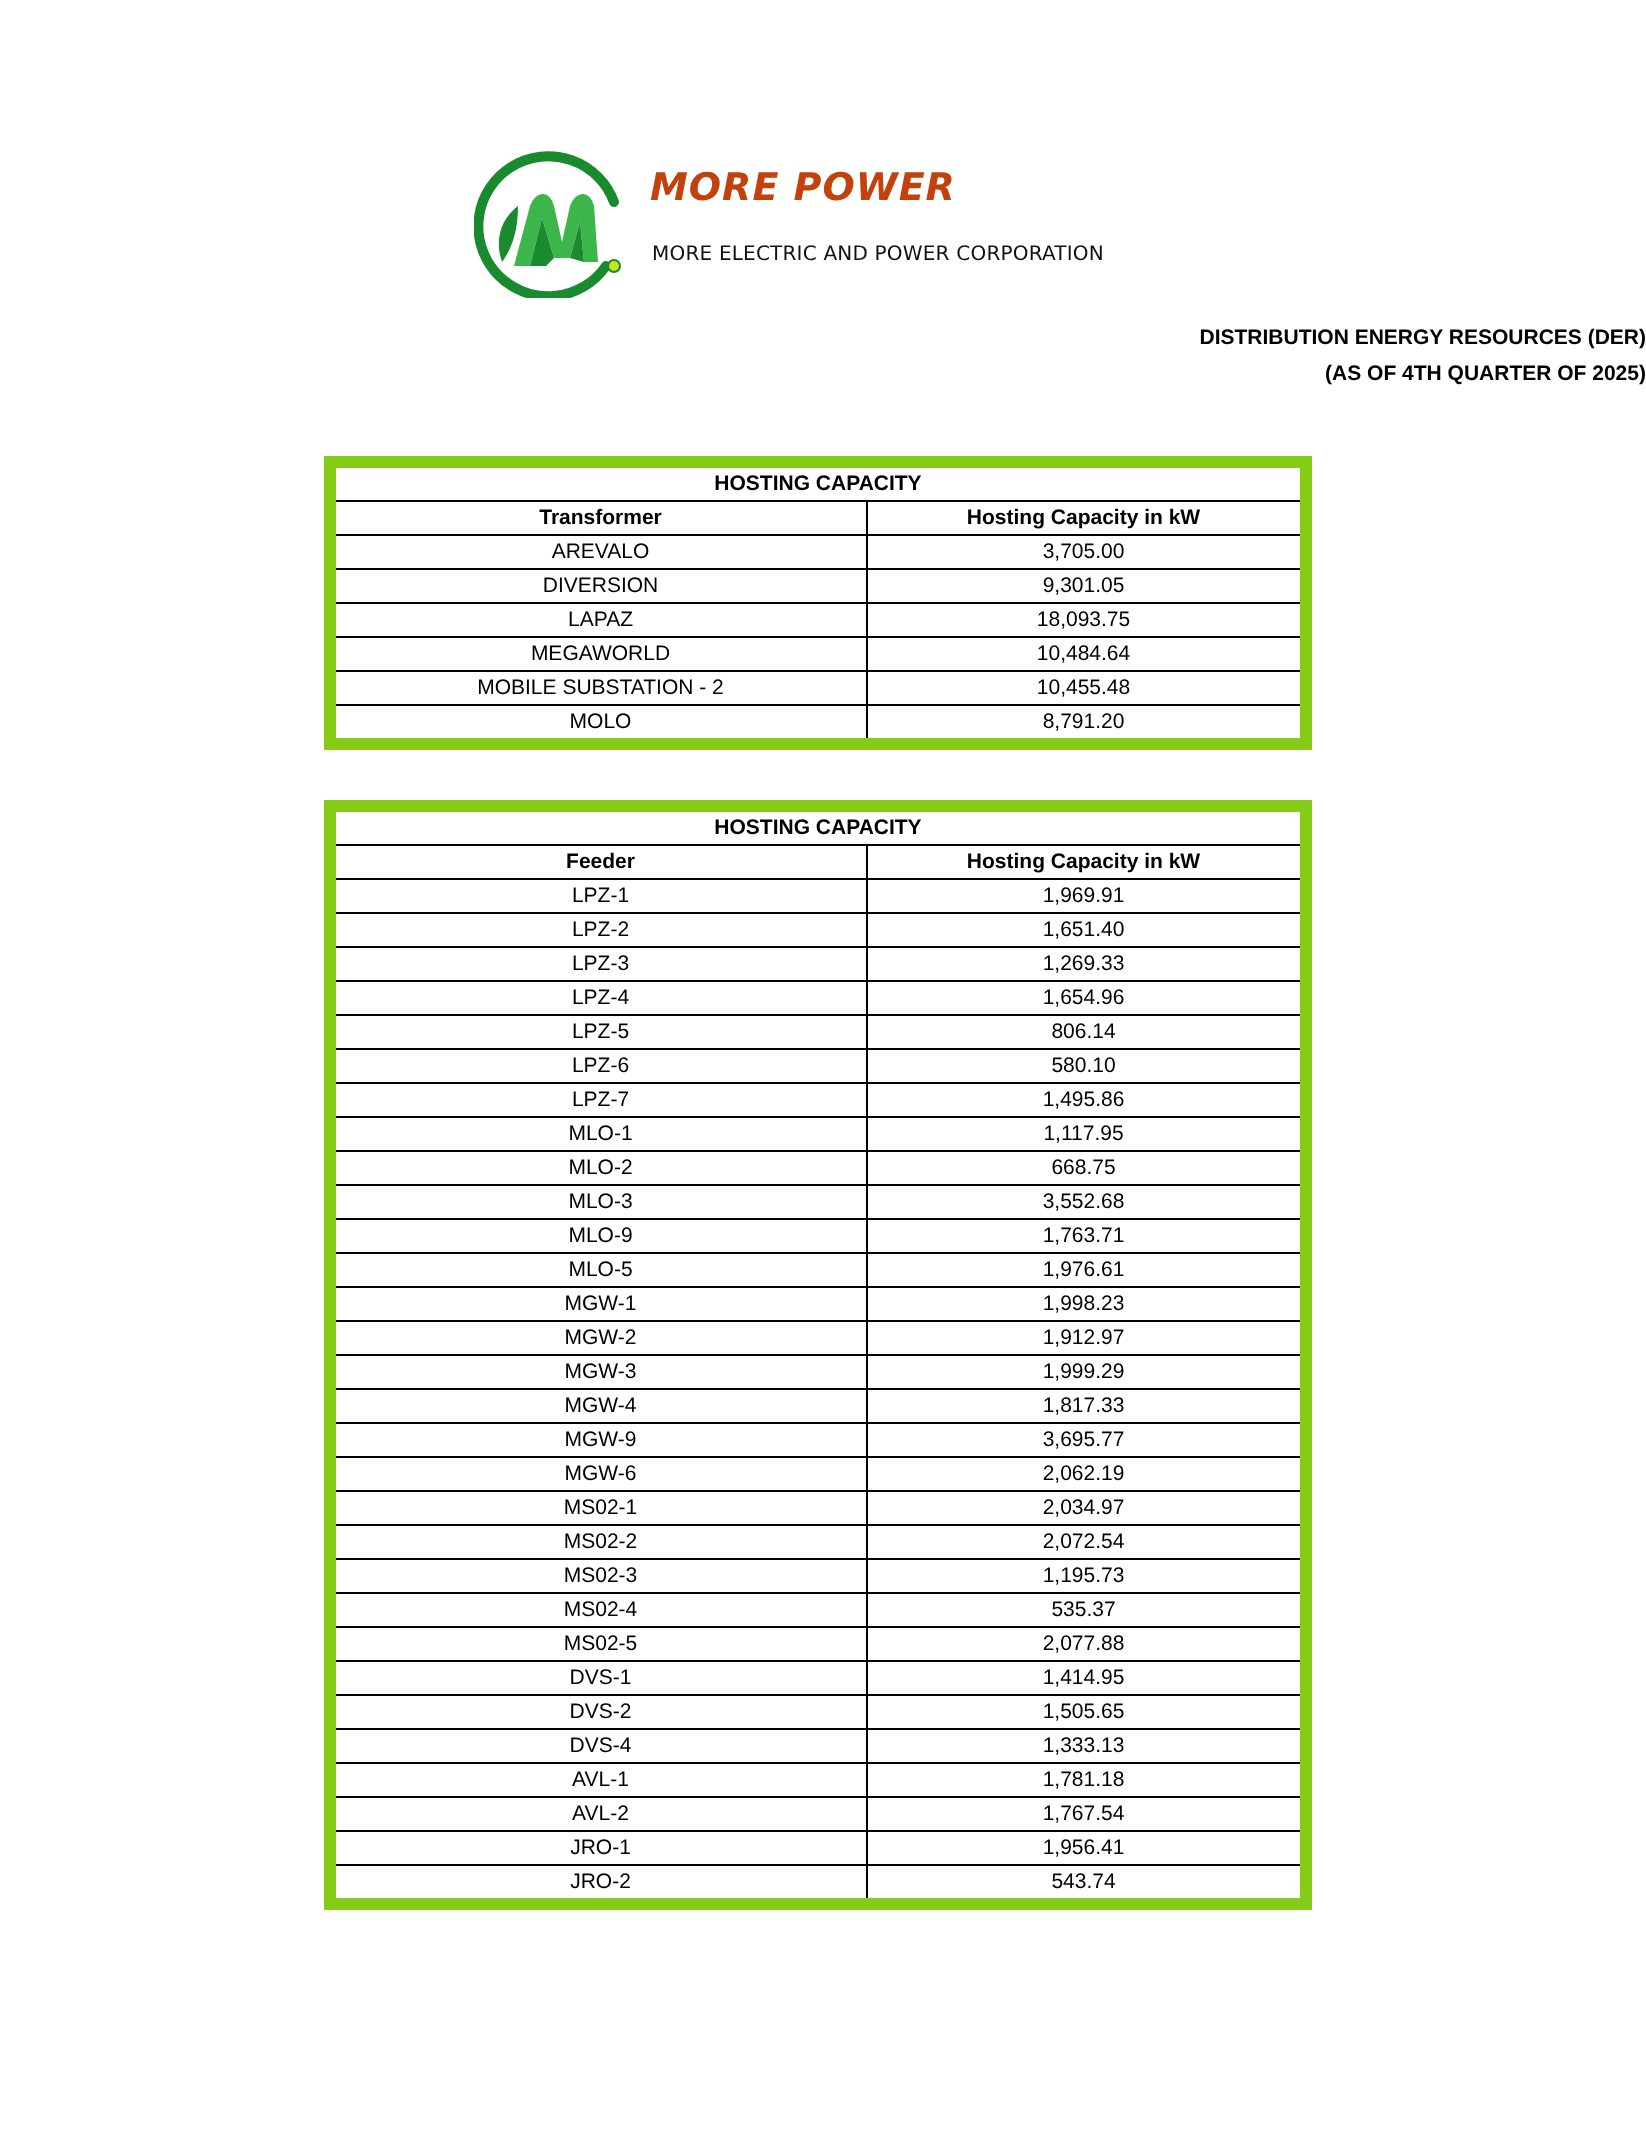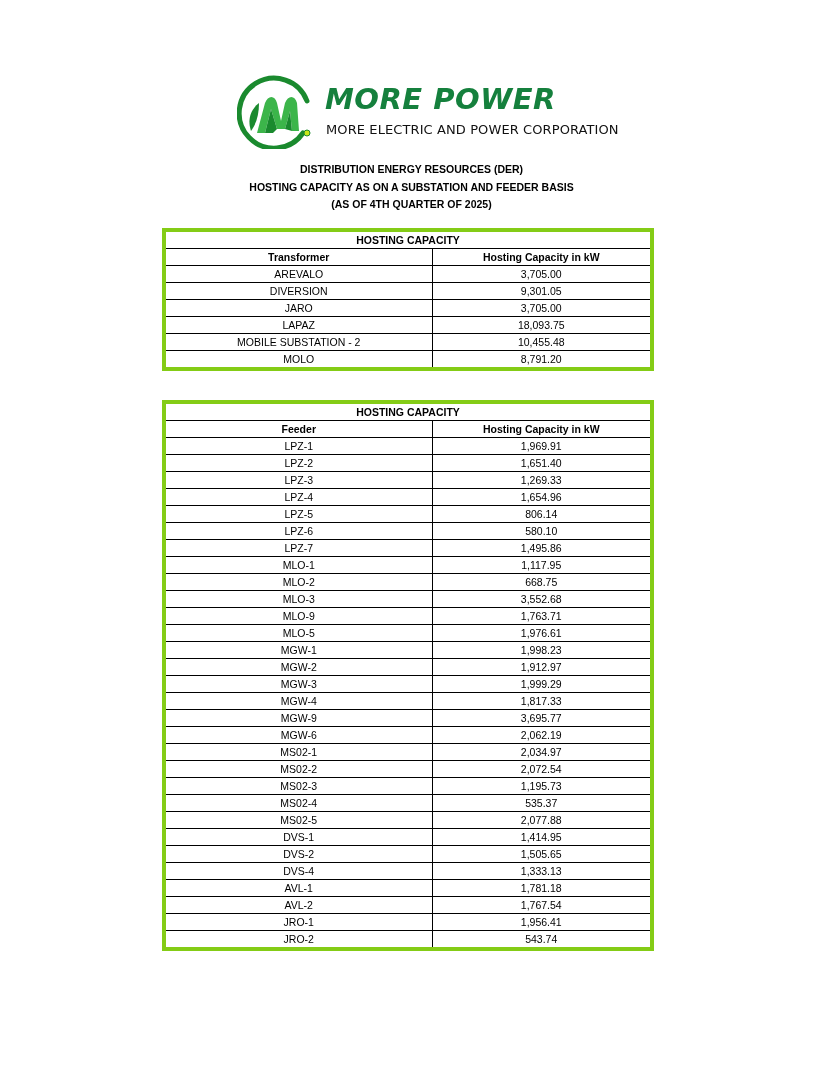--- a/index.html
+++ b/index.html
@@ -1,22 +1,22 @@
 <!DOCTYPE html>
 <html><head>
 <meta charset="utf-8">
 <style>
   html, body { margin: 0; padding: 0; background: #ffffff; }
   body { width: 823px; height: 1067px; position: relative; font-family: "Liberation Sans", sans-serif; color: #000; overflow: hidden; }
   .logo { position: absolute; left: 237px; top: 71px; width: 330px; height: 78px; }
   .logo-mark { position: absolute; left: 0; top: 0; width: 78px; height: 78px; }
-  .logo-word { position: absolute; left: 88px; top: 14px; font-family: "DejaVu Sans", sans-serif; font-weight: bold; font-style: italic; font-size: 29px; letter-spacing: 0.5px; color: #15803d; line-height: 1; }
-  .logo-sub { position: absolute; left: 89px; top: 51px; font-family: "DejaVu Sans", sans-serif; font-size: 13px; color: #111; letter-spacing: 0.1px; white-space: nowrap; }
-  .titles { position: absolute; left: 0; top: 161px; width: 823px; text-align: center; font-weight: bold; font-size: 10.5px; line-height: 17.5px; }
-  table { position: absolute; left: 162px; width: 488px; border-collapse: collapse; border: 4px solid #84cc16; font-size: 10.5px; table-layout: fixed; }
+  .logo-word { position: absolute; left: 88px; top: 14px; font-family: "DejaVu Sans", sans-serif; font-weight: bold; font-style: italic; font-size: 19px; letter-spacing: 0.5px; color: #c2410c; line-height: 1; }
+  .logo-sub { position: absolute; left: 89px; top: 51px; font-family: "DejaVu Sans", sans-serif; font-size: 10px; color: #111; letter-spacing: 0.1px; white-space: nowrap; }
+  .titles { position: absolute; left: 0; top: 161px; width: 823px; text-align: right; font-weight: bold; font-size: 10.5px; line-height: 17.5px; }
+  table { position: absolute; left: 162px; width: 488px; border-collapse: collapse; border: 6px solid #84cc16; font-size: 10.5px; table-layout: fixed; }
   td, th { border: 1px solid #000; text-align: center; padding: 0; height: 16px; line-height: 16px; }
   th { font-weight: bold; }
   .t1 { top: 228px; }
   .t2 { top: 400px; }
   col.c1 { width: 268px; }
   col.c2 { width: 220px; }
 </style>
 </head>
 <body>
 
@@ -28,21 +28,20 @@
     <path d="M28 62 L34 38 L40 58 L36 62 Z" fill="#1a8a2e"></path>
     <path d="M48 58 L53 40 L55 60 Z" fill="#1a8a2e"></path>
     <circle cx="70" cy="62" r="3" fill="#c8e619" stroke="#1a8a2e" stroke-width="1"></circle>
   </svg>
   <div class="logo-word">MORE POWER</div>
   <div class="logo-sub">MORE ELECTRIC AND POWER CORPORATION</div>
 </div>
 
 <div class="titles">
   <div>DISTRIBUTION ENERGY RESOURCES (DER)</div>
-  <div>HOSTING CAPACITY AS ON A SUBSTATION AND FEEDER BASIS</div>
   <div>(AS OF 4TH QUARTER OF 2025)</div>
 </div>
 
 <table class="t1">
   <colgroup>
       <col class="c1">
       <col class="c2">
     </colgroup>
   <thead>
     <tr>
@@ -56,26 +55,26 @@
   <tbody>
     <tr>
         <td>AREVALO</td>
         <td>3,705.00</td>
       </tr>
     <tr>
         <td>DIVERSION</td>
         <td>9,301.05</td>
       </tr>
     <tr>
-        <td>JARO</td>
-        <td>3,705.00</td>
-      </tr>
-    <tr>
         <td>LAPAZ</td>
         <td>18,093.75</td>
+      </tr>
+    <tr>
+        <td>MEGAWORLD</td>
+        <td>10,484.64</td>
       </tr>
     <tr>
         <td>MOBILE SUBSTATION - 2</td>
         <td>10,455.48</td>
       </tr>
     <tr>
         <td>MOLO</td>
         <td>8,791.20</td>
       </tr>
   </tbody>

